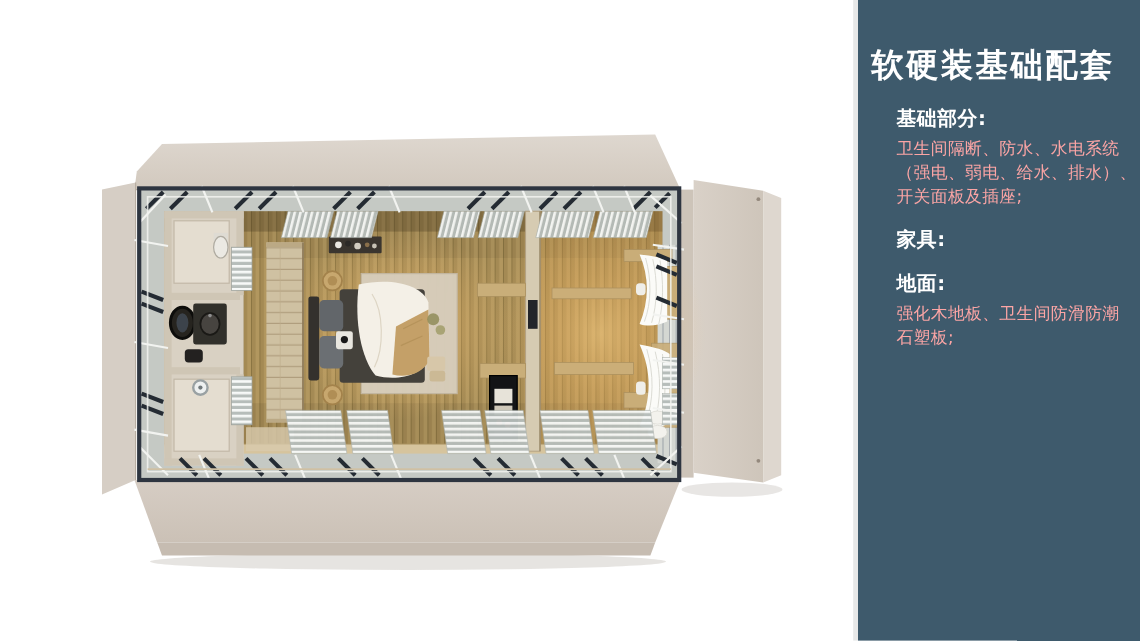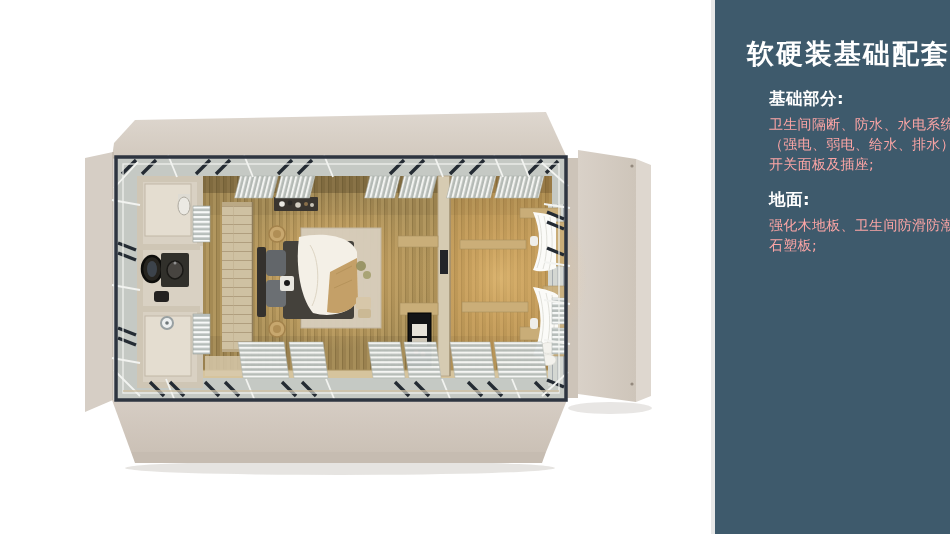--- a/index.html
+++ b/index.html
@@ -2,24 +2,24 @@
 <html><head>
 <meta charset="utf-8">
 <style>
   html,body{margin:0;padding:0;}
   body{width:950px;height:534px;overflow:hidden;background:#ffffff;
        font-family:"DejaVu Sans","Liberation Sans",sans-serif;}
   .stage{position:relative;width:950px;height:534px;background:#ffffff;}
   .render-svg{position:absolute;left:0;top:0;}
   .sidebar-edge{position:absolute;left:711px;top:0;width:4px;height:534px;background:#e7e8e8;}
   .sidebar{position:absolute;left:715px;top:0;width:235px;height:534px;
-           background:#3e5a6c;box-sizing:border-box;padding:36px 10px 0 32px;color:#f4f7f8;}
+           background:#3e5a6c;box-sizing:border-box;padding:36px 10px 0 0;color:#f4f7f8;}
   .sidebar h1{margin:0 0 16px;font-size:27px;font-weight:700;text-align:center;
               letter-spacing:2px;white-space:nowrap;color:#ffffff;}
-  .sec{margin:0 0 15px 22px;}
+  .sec{margin:0 0 15px 32px;}
   .sec h2{margin:0 0 4px;font-size:16.5px;font-weight:700;letter-spacing:.5px;color:#ffffff;}
   .sec .body{font-size:14px;line-height:20px;white-space:pre;letter-spacing:.3px;
              color:#fca5a5;font-weight:500;}
 </style>
 </head>
 <body>
 
 <div class="stage">
 
   <svg class="render-svg" width="950" height="534" viewBox="0 0 950 534">
@@ -309,20 +309,21 @@
     <h1>软硬装基础配套</h1>
 
     <section class="sec">
       <h2>基础部分:</h2>
       <div class="body">卫生间隔断、防水、水电系统
 （强电、弱电、给水、排水）、
 开关面板及插座;</div>
     </section>
 
     <section class="sec">
+      <h2>家具:</h2>
     </section>
 
 
     <section class="sec">
     </section>
 
     <section class="sec">
       <h2>地面:</h2>
       <div class="body">强化木地板、卫生间防滑防潮
 石塑板;</div>

